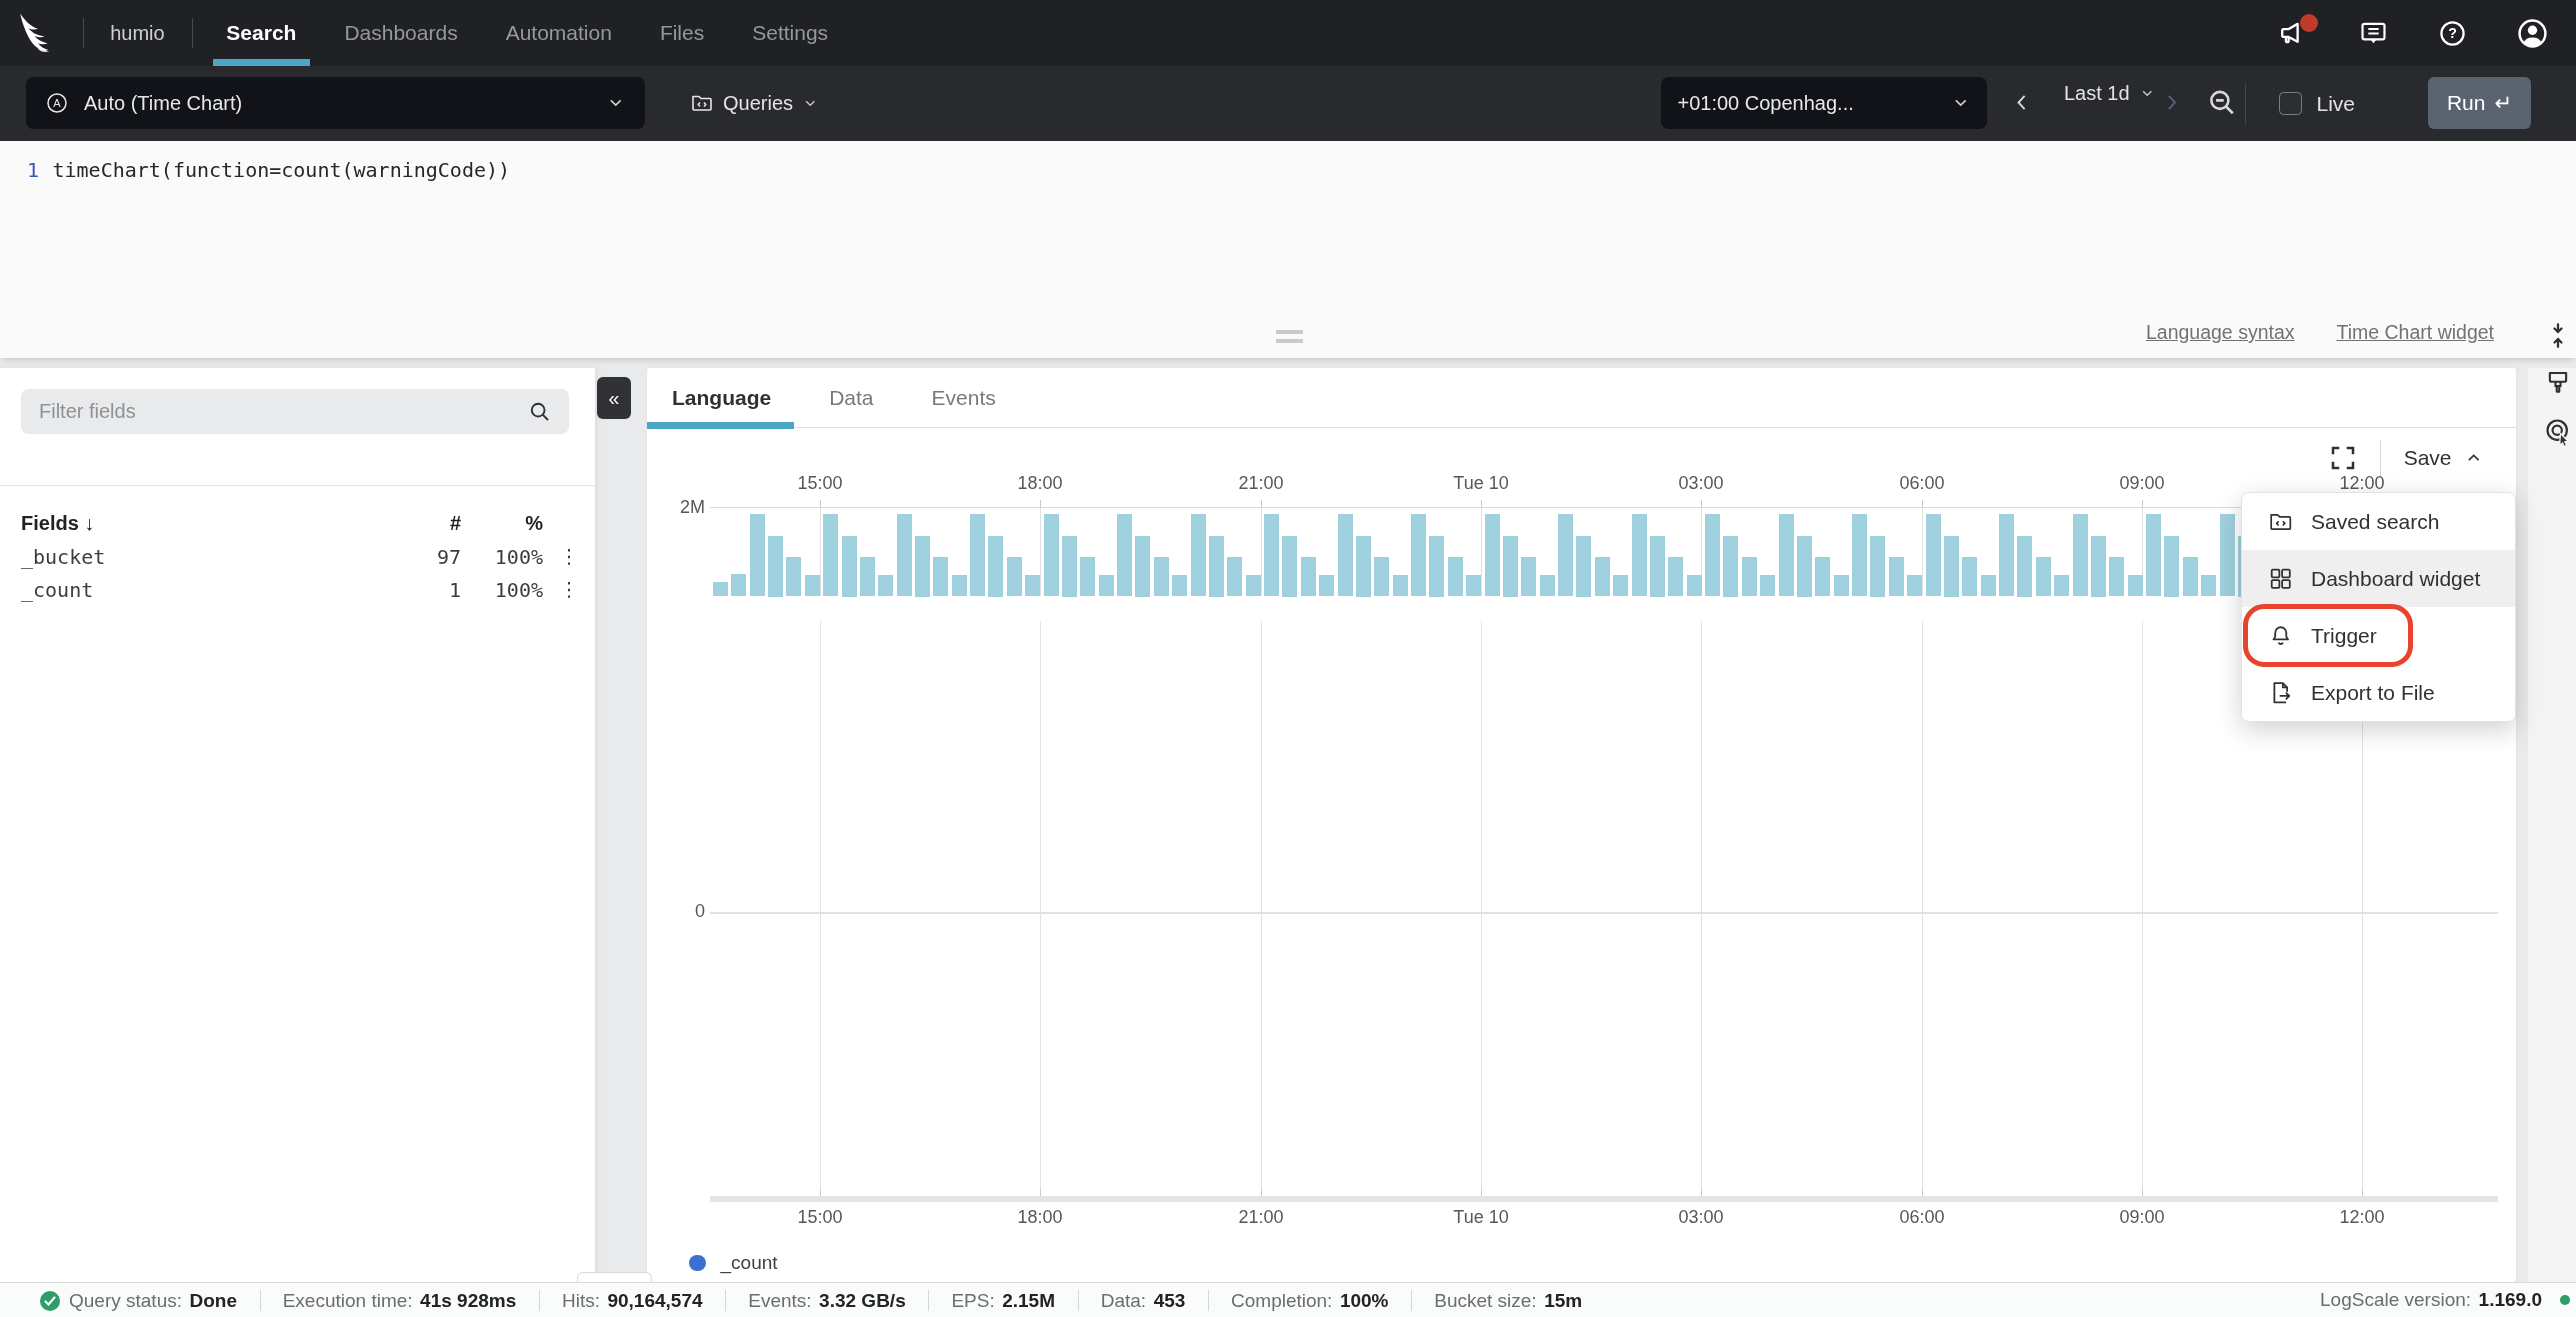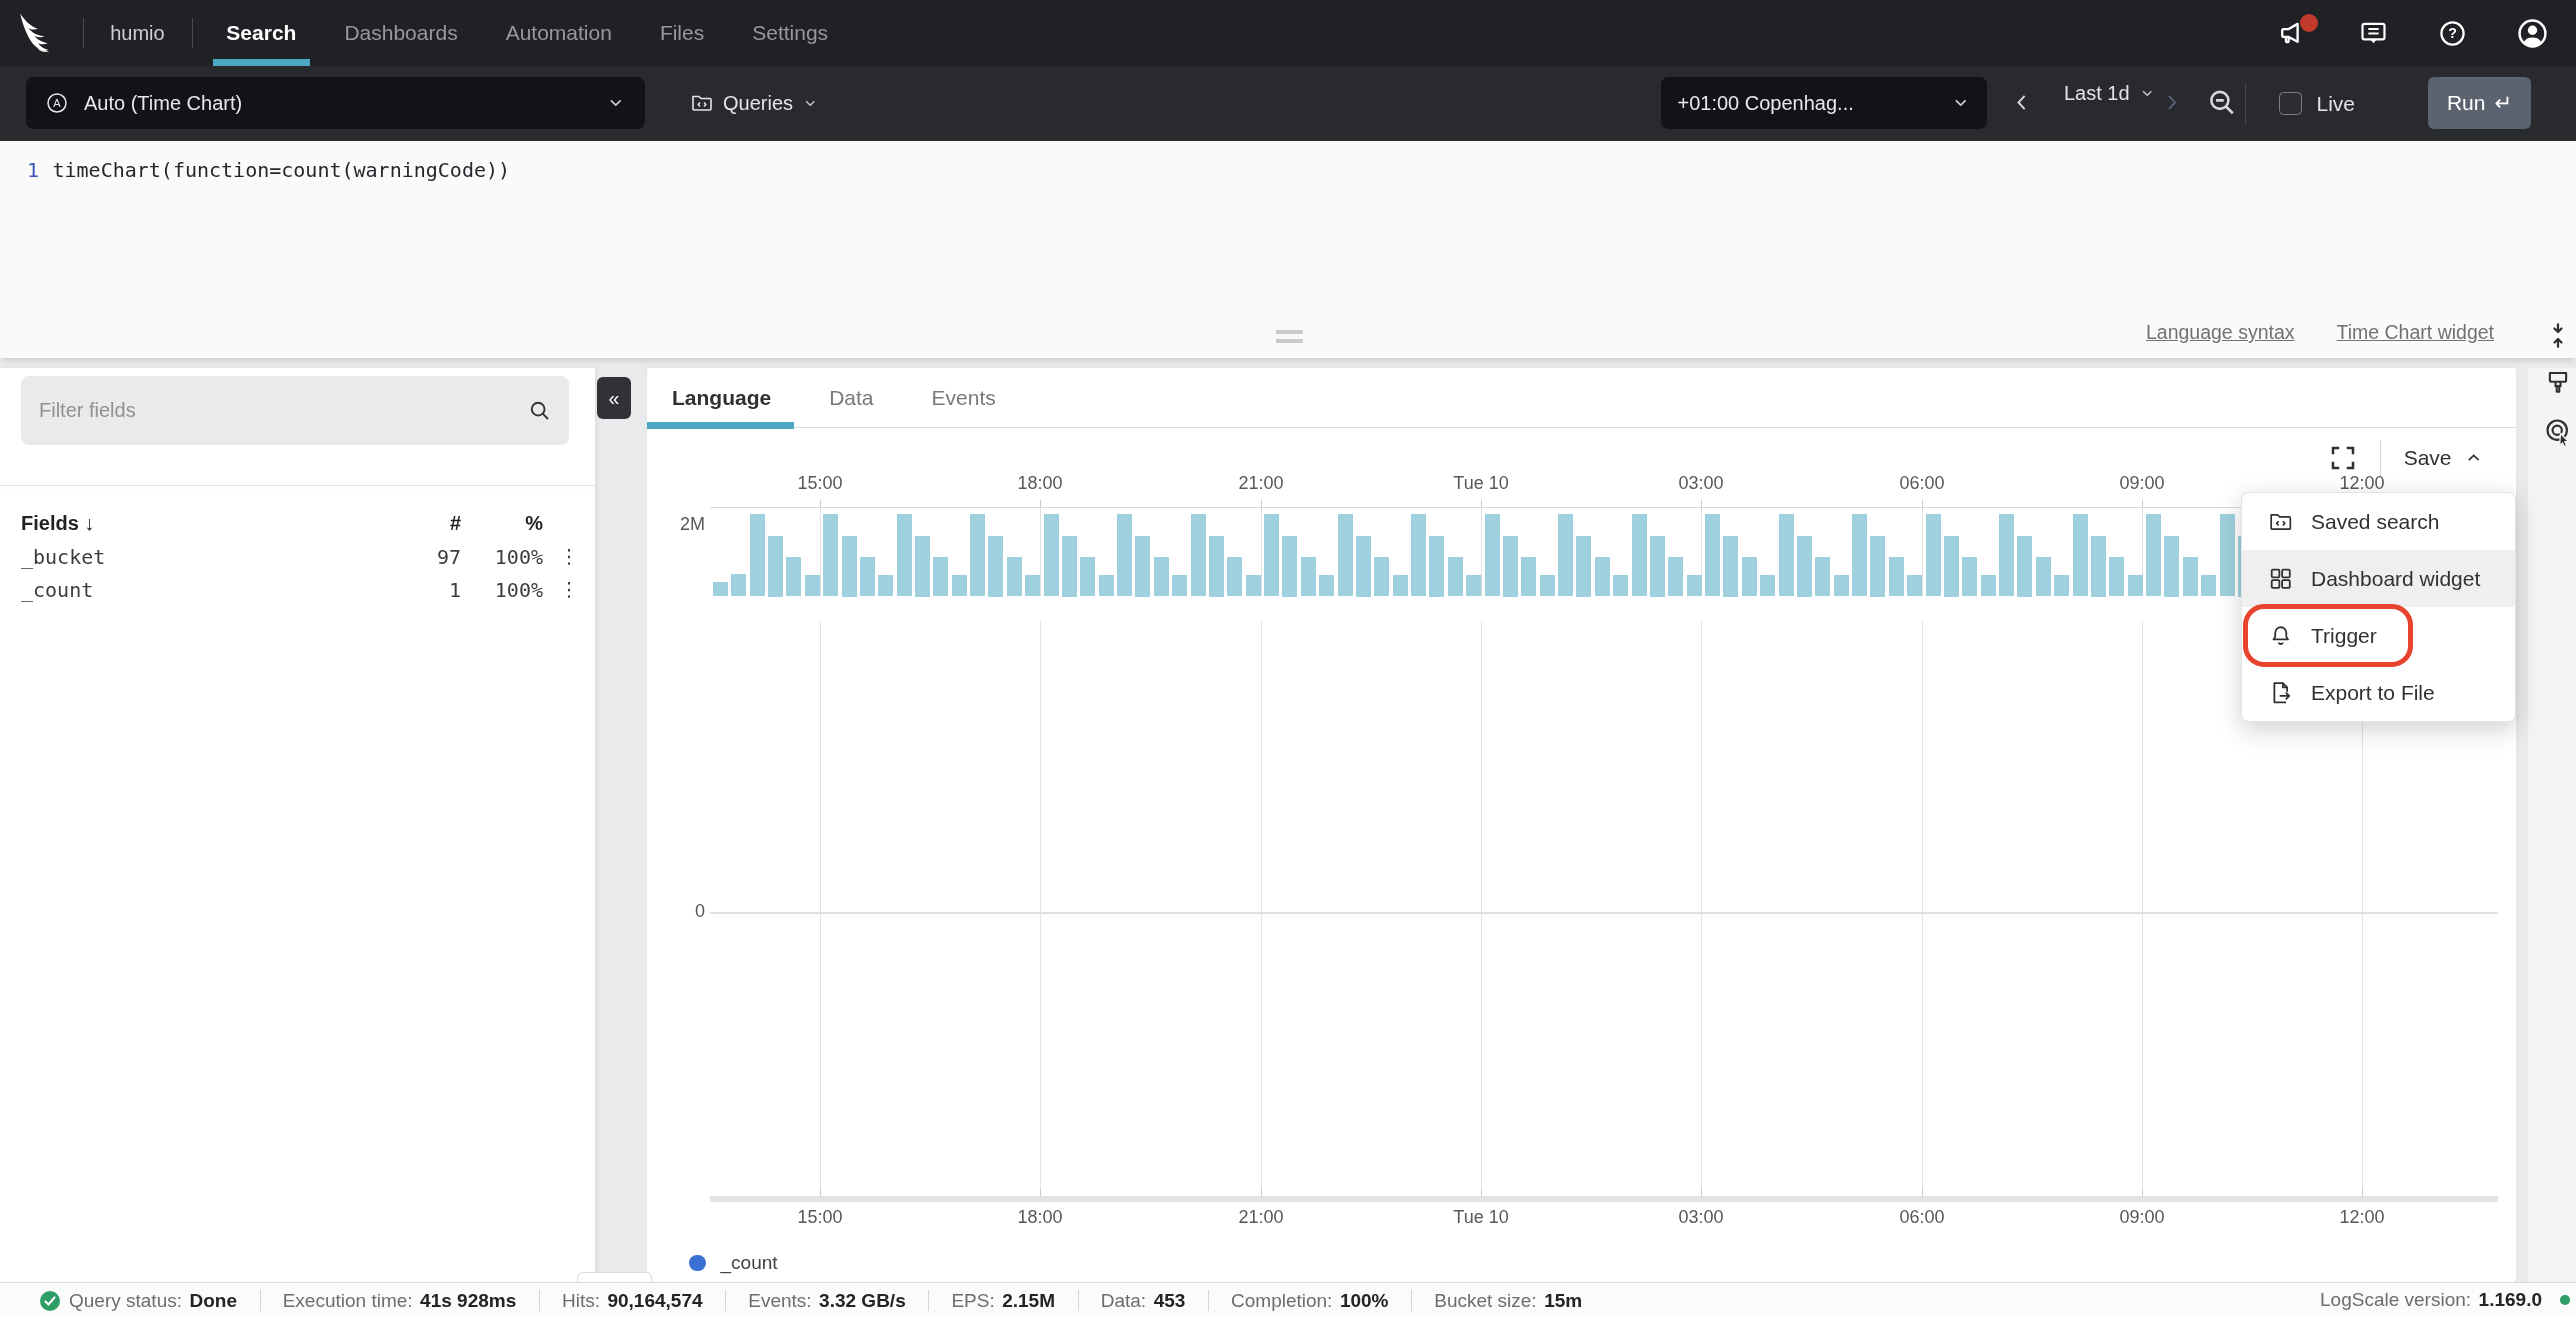--- a/index.html
+++ b/index.html
@@ -49,21 +49,21 @@
   .gutter { width:39px; text-align:right; color:#3a56b4; }
   .code { margin-left:13.5px; color:#24282c; }
   .editor-links { position:absolute; right:82px; top:180px; display:flex; gap:42px; }
   .editor-links a { color:#707274; font-size:19.5px; text-decoration:underline; cursor:pointer; }
   .drag-handle { position:absolute; left:1276px; top:189px; }
   .drag-handle div { width:27px; height:3.7px; background:#c9cacc; margin-bottom:5.2px; }
 
   
   .fields-panel { left:0; top:368px; width:595px; height:914px; background:#ffffff;
                   box-shadow:1.5px 0 4.5px rgba(0,0,0,.06); }
-  .filter-wrap { position:absolute; left:21px; top:8px; width:548px; height:69px;
+  .filter-wrap { position:absolute; left:21px; top:21px; width:548px; height:45px;
                  background:#e9eaeb; border-radius:7.5px; display:flex; align-items:center; }
   .filter-input { flex:1; border:none; outline:none; background:transparent; padding:0 18px;
                   font-size:20px; color:#2c2d2f; font-family:"Liberation Sans", sans-serif; }
   .filter-input::placeholder { color:#8f9193; }
   .filter-wrap .sicon { margin-right:16.5px; }
   .fields-divider { position:absolute; left:0; top:117px; width:595px; height:0.7px;
                     background:#e3e4e5; box-shadow:0 2.2px 3.7px rgba(0,0,0,.05); }
   .fields-table { position:absolute; left:0; top:139px; width:595px; }
   .frow { display:grid; grid-template-columns: 1fr 82px 82px 52px; align-items:center;
           height:33px; padding-left:21px; font-size:20px; }
@@ -318,21 +318,21 @@
     </span>
     <span class="ct-div"></span>
     <button class="save-btn">
       <span>Save</span>
       <svg width="19.5" height="19.5" viewBox="0 0 24 24" fill="none" stroke="#2f3032" stroke-width="2">
           <polyline points="6 15 12 9 18 15"></polyline>
         </svg>
     </button>
   </div>
 
-  <div class="ylab" style="top:146px;">2M</div>
+  <div class="ylab" style="top:129px;">2M</div>
 
   <div class="ylab" style="top:533px;">0</div>
 
   <div id="chart-layer">
       <div class="tick-label" style="left:173px; top:105px;">15:00</div>
       <div class="tickmark" style="left:173px; top:132px; height:7.5px;"></div>
       <div class="gridline-v" style="left:173px; top:139px; height:89px; background:#dfe0e1;"></div>
       <div class="gridline-v" style="left:173px; top:253px; height:575px;"></div>
       <div class="tickmark" style="left:173px; top:821px; height:7.5px;"></div>
       <div class="tick-label" style="left:173px; top:839px;">15:00</div>

